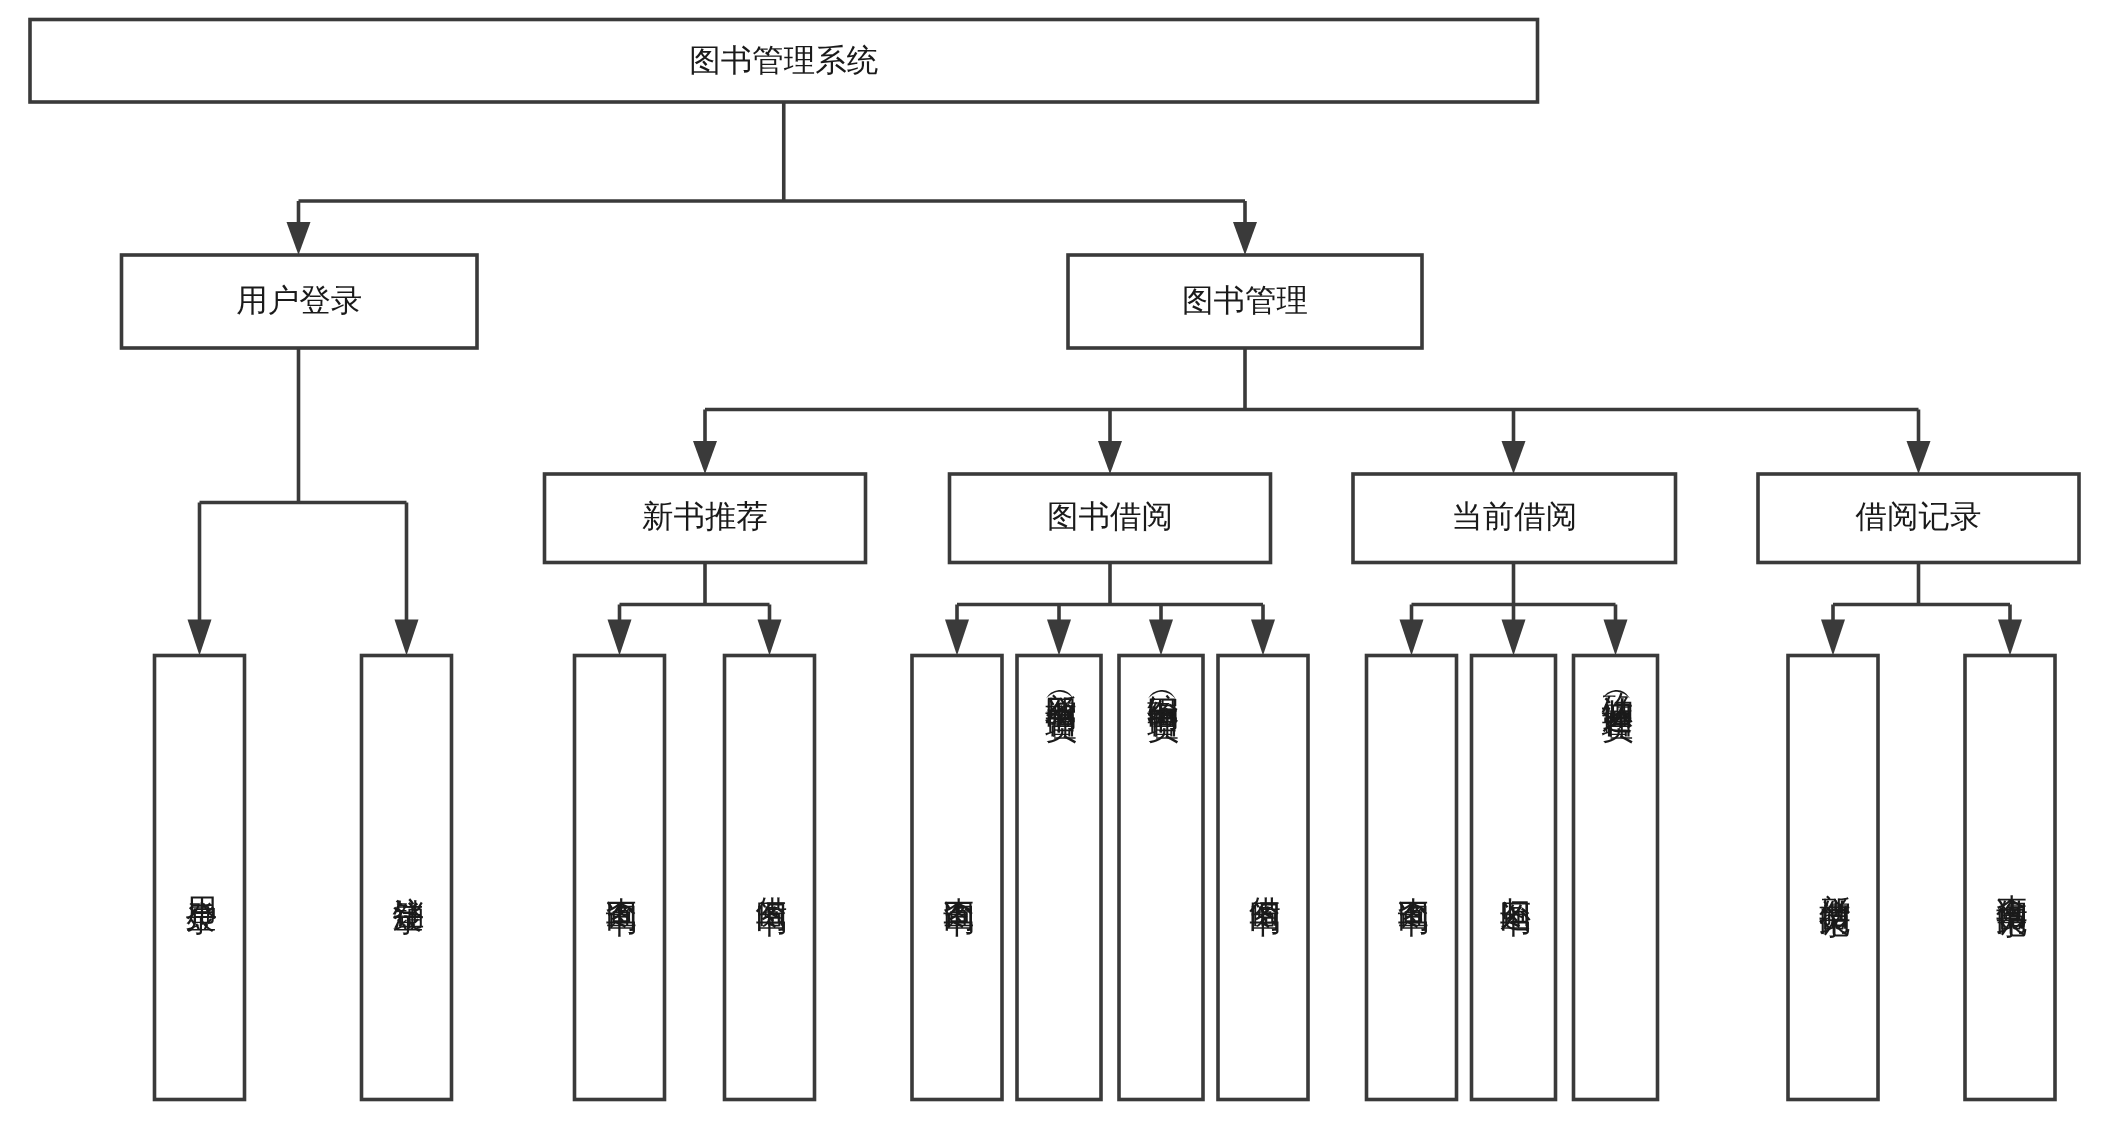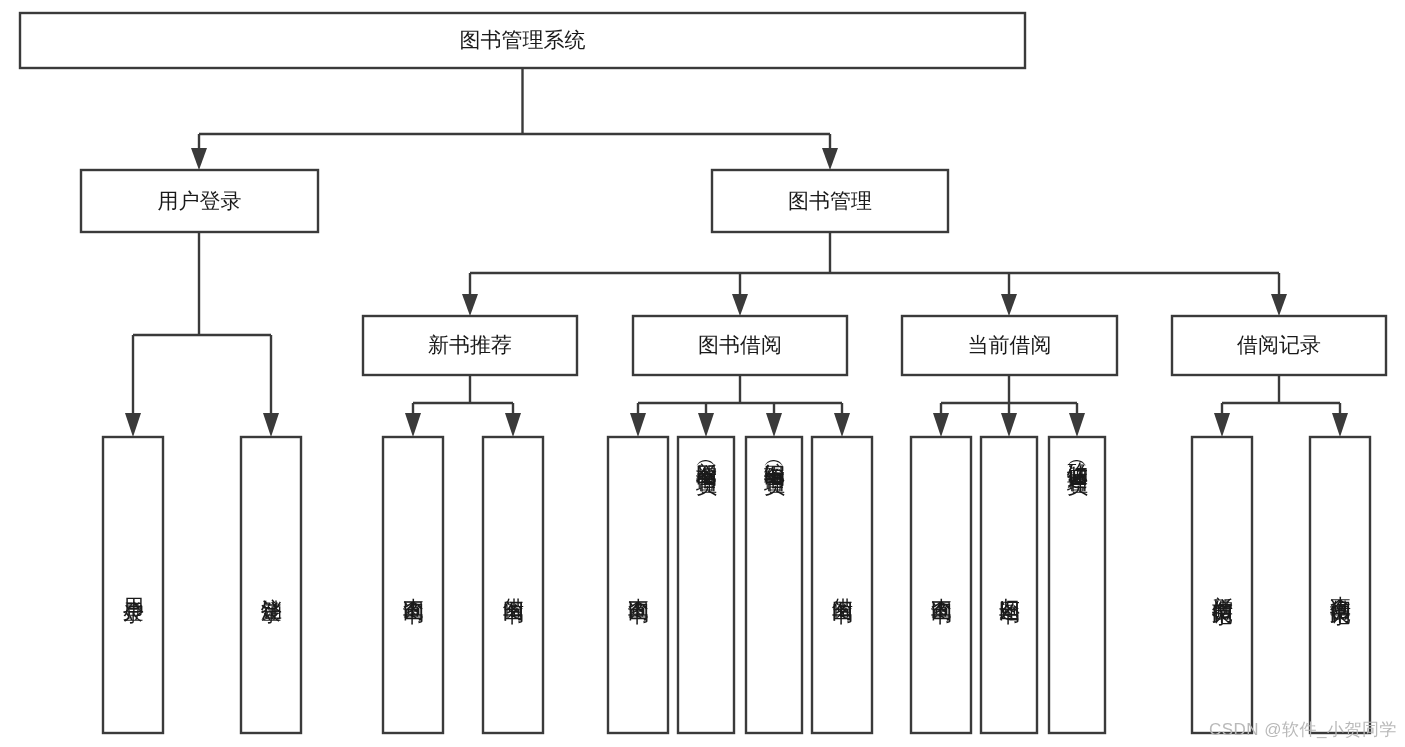--- a/index.html
+++ b/index.html
@@ -253,14 +253,13 @@
     <span class="vert-label" style="margin-top:8px;">确认归还（管理员）</span>
   </div>
 
   <div class="vert-label-wrap" style="left:1192px; top:437px; width:60px; height:296px;">
     <span class="vert-label">新增借阅记录</span>
   </div>
   <div class="vert-label-wrap" style="left:1310px; top:437px; width:60px; height:296px;">
     <span class="vert-label">查询借阅记录</span>
   </div>
 
-  <div class="watermark">CSDN @软件_小贺同学</div>
 </div>
 
 </body></html>

